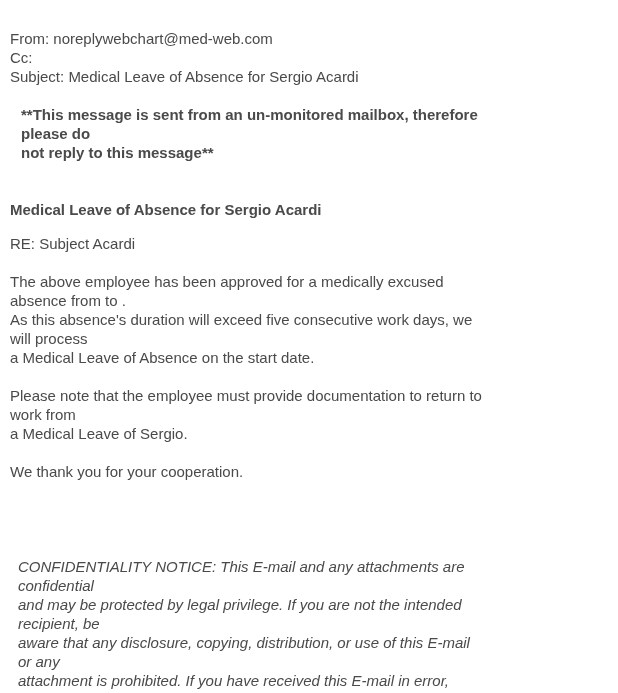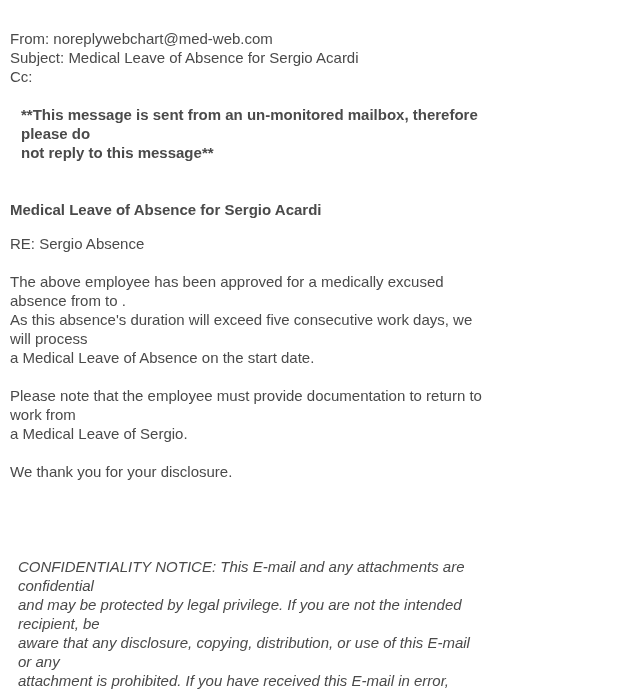--- a/index.html
+++ b/index.html
@@ -36,40 +36,40 @@
   .thanks { margin: 0 0 76px 0; }
   .conf { margin: 8px; font-style: italic; }
 </style>
 </head>
 <body>
 
 <div class="email">
 
   <div class="email-headers">
     <div class="header-line"><span>From:</span> <span>noreplywebchart@med-web.com</span></div>
+    <div class="header-line"><span>Cc:</span> <span></span></div>
     <div class="header-line"><span>Subject:</span> <span>Medical Leave of Absence for Sergio Acardi</span></div>
-    <div class="header-line"><span>Cc:</span> <span></span></div>
   </div>
 
   <p class="warning pre">**This message is sent from an un-monitored mailbox, therefore please do
 not reply to this message**</p>
 
   <h2 class="title">Medical Leave of Absence for Sergio Acardi</h2>
 
-  <p class="re">RE: Sergio Absence</p>
+  <p class="re">RE: Subject Acardi</p>
 
   <p class="para pre">The above employee has been approved for a medically excused absence from to .
 As this absence's duration will exceed five consecutive work days, we will process
 a Medical Leave of Absence on the start date.</p>
 
   <p class="para pre">Please note that the employee must provide documentation to return to work from
 a Medical Leave of Sergio.</p>
 
 
-  <p class="thanks pre">We thank you for your disclosure.</p>
+  <p class="thanks pre">We thank you for your cooperation.</p>
 
   <p class="conf pre">CONFIDENTIALITY NOTICE: This E-mail and any attachments are confidential
 and may be protected by legal privilege. If you are not the intended recipient, be
 aware that any disclosure, copying, distribution, or use of this E-mail or any
 attachment is prohibited. If you have received this E-mail in error, please notify us
 immediately by returning it to the sender and delete this copy from your system.
 Thank you.</p>
 
 </div>
 

